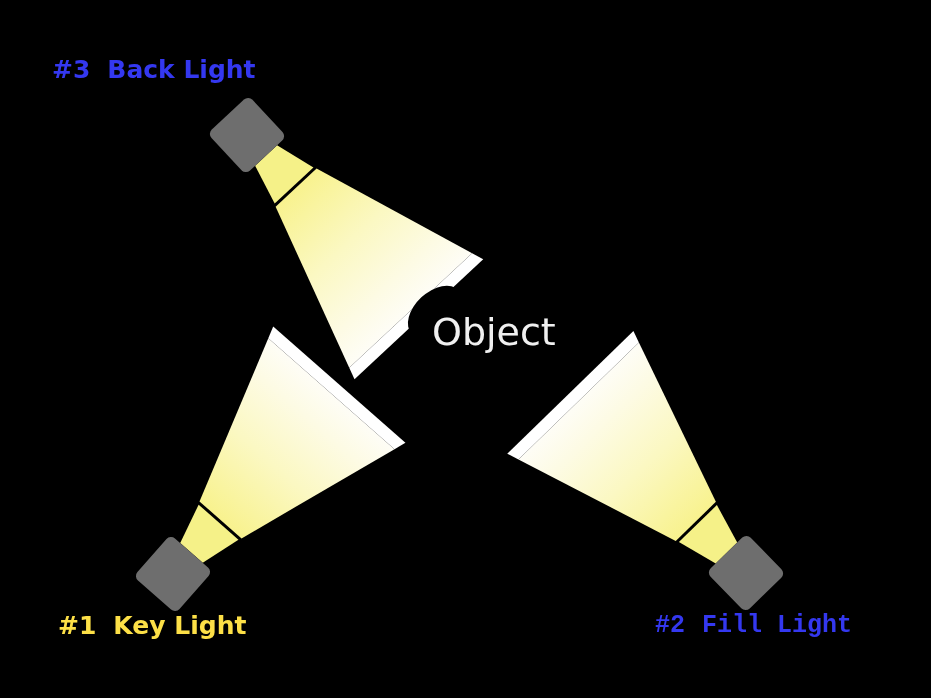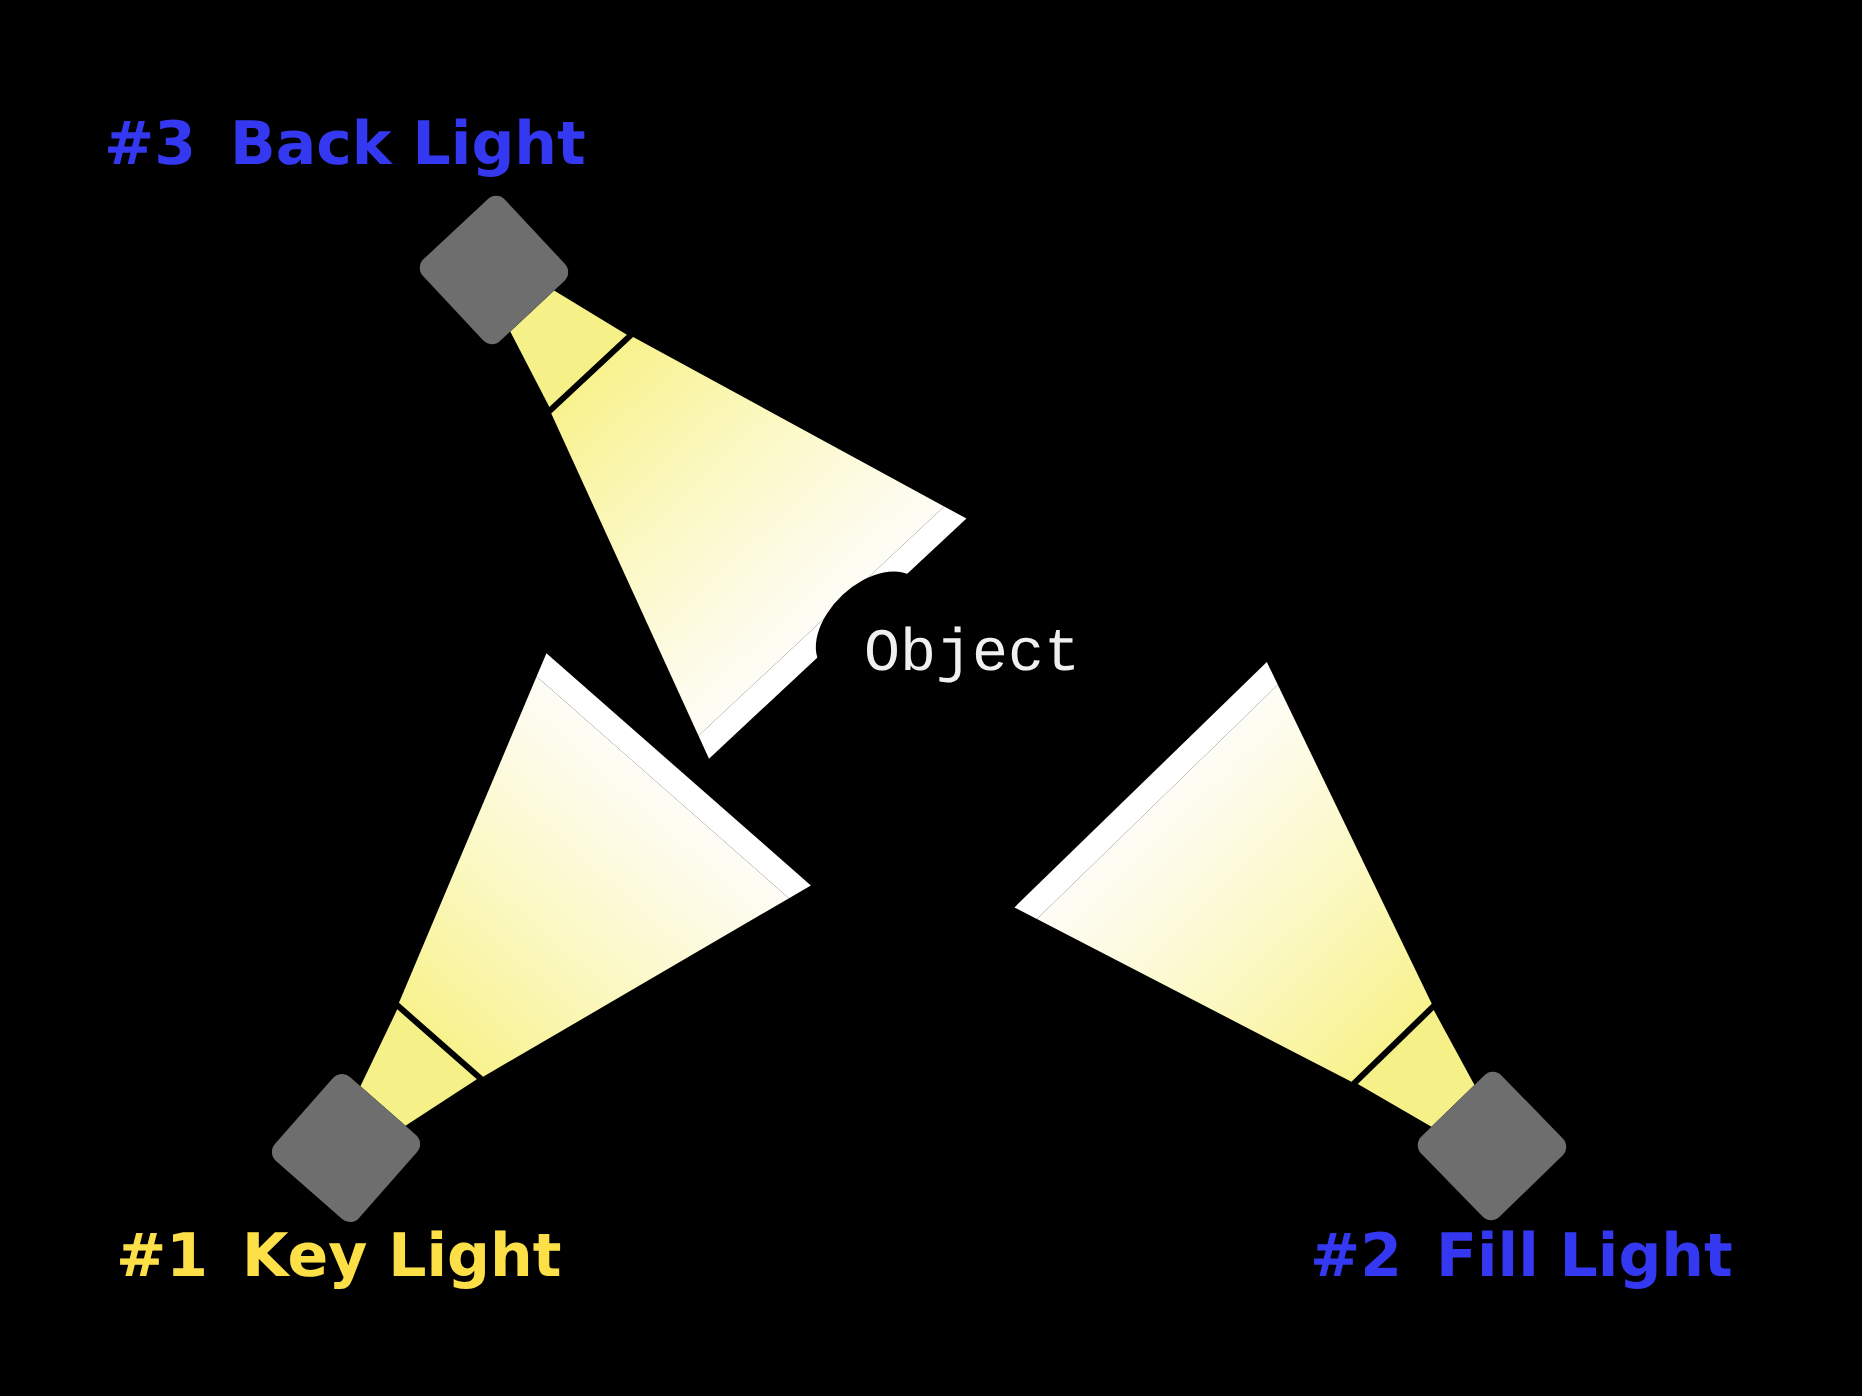--- a/index.html
+++ b/index.html
@@ -17,35 +17,34 @@
   }
   .stage svg {
     position: absolute;
     left: 0;
     top: 0;
     display: block;
   }
   .light-label {
     position: absolute;
     font-weight: bold;
-    font-size: 30px;
+    font-size: 25px;
     line-height: 1.1;
     white-space: nowrap;
   }
   .light-label .num {
     display: inline-block;
     margin-right: 17px;
   }
   .object-label {
     position: absolute;
-    font-size: 30px;
+    font-size: 38px;
     font-weight: normal;
     line-height: 1.1;
     white-space: nowrap;
-    font-family: Liberation Mono, monospace;
   }
 </style>
 </head>
 <body>
 
 <div class="stage">
 
   <svg width="931" height="698" viewBox="0 0 931 698" xmlns="http://www.w3.org/2000/svg">
     <defs>
       <linearGradient id="beamGrad" x1="0" y1="0" x2="1" y2="0">
@@ -73,19 +72,19 @@
   </svg>
 
   <div class="light-label" style="left: 52px; top: 56px; color: rgb(52, 56, 240);">
     <span class="num">#3</span><span>Back Light</span>
   </div>
 
   <div class="light-label" style="left: 58px; top: 612px; color: #fde047;">
     <span class="num">#1</span><span>Key Light</span>
   </div>
 
-  <div class="light-label" style="left: 655px; top: 612px; color: rgb(52, 56, 240);">
+  <div class="light-label" style="left: 655px; top: 612px; color: rgb(52, 56, 240); font-family: Liberation Mono, monospace;">
     <span class="num">#2</span><span>Fill Light</span>
   </div>
 
   <div class="object-label" style="left: 432px; top: 312px; color: rgb(240, 240, 240);">Object</div>
 
 </div>
 
 </body></html>

